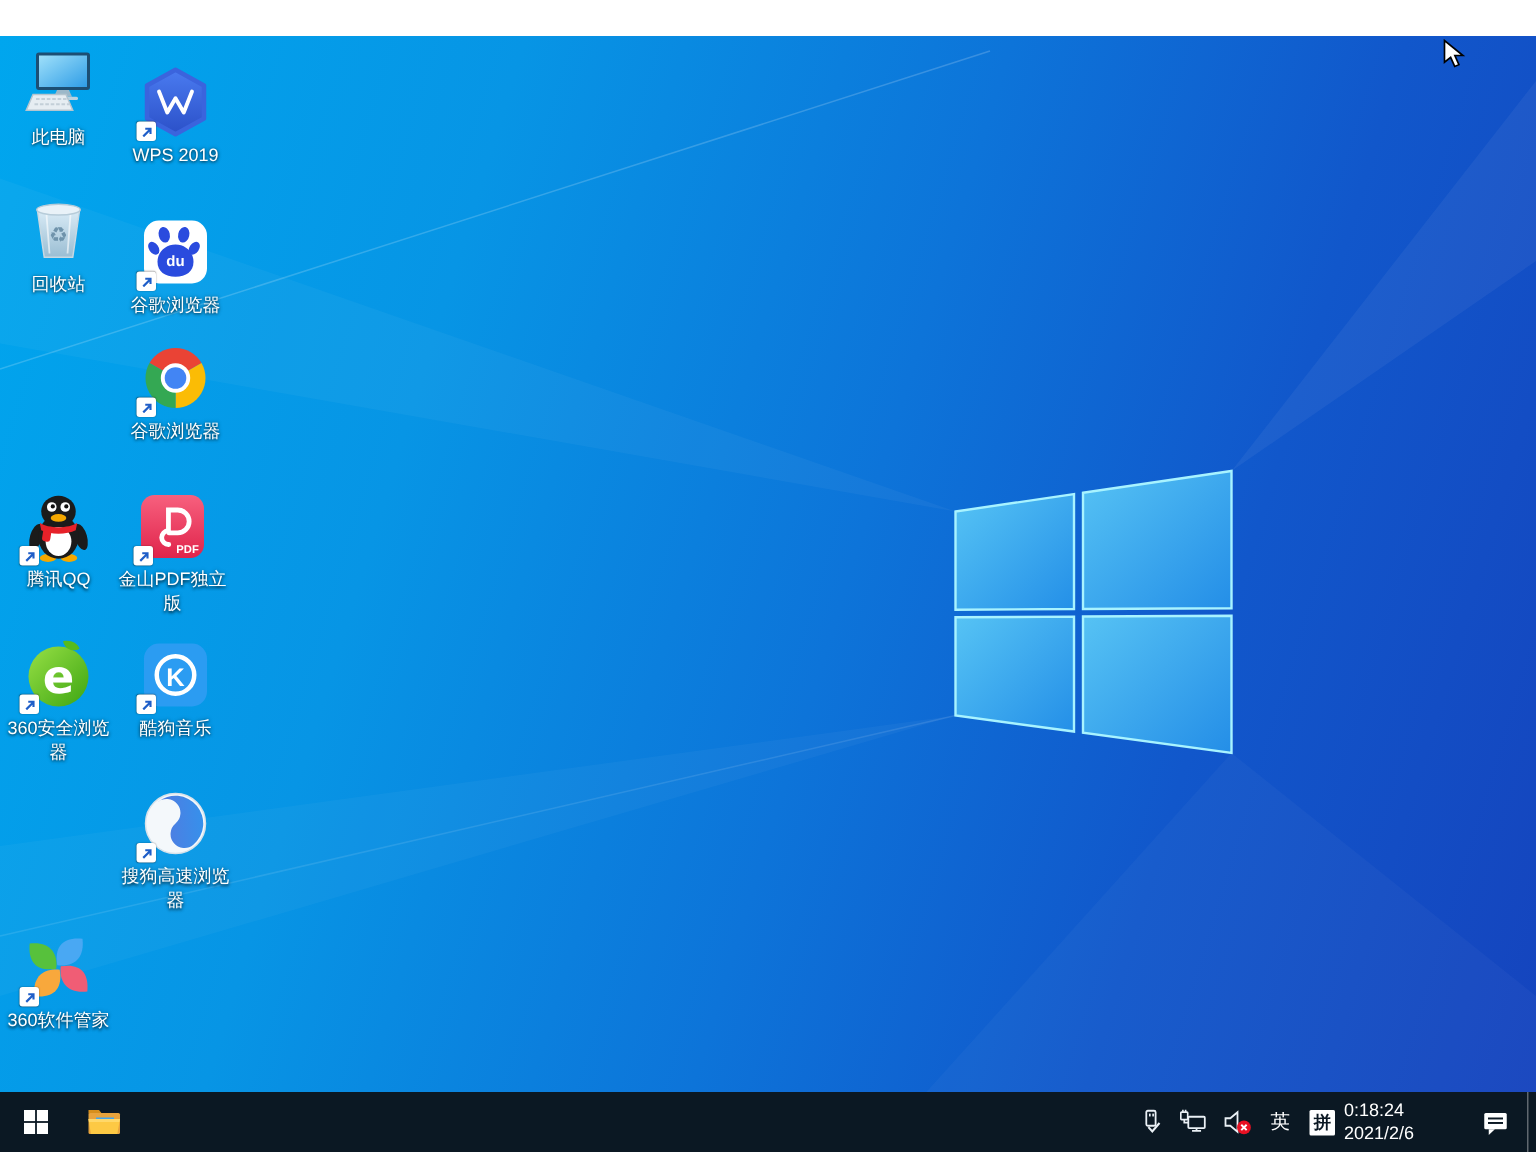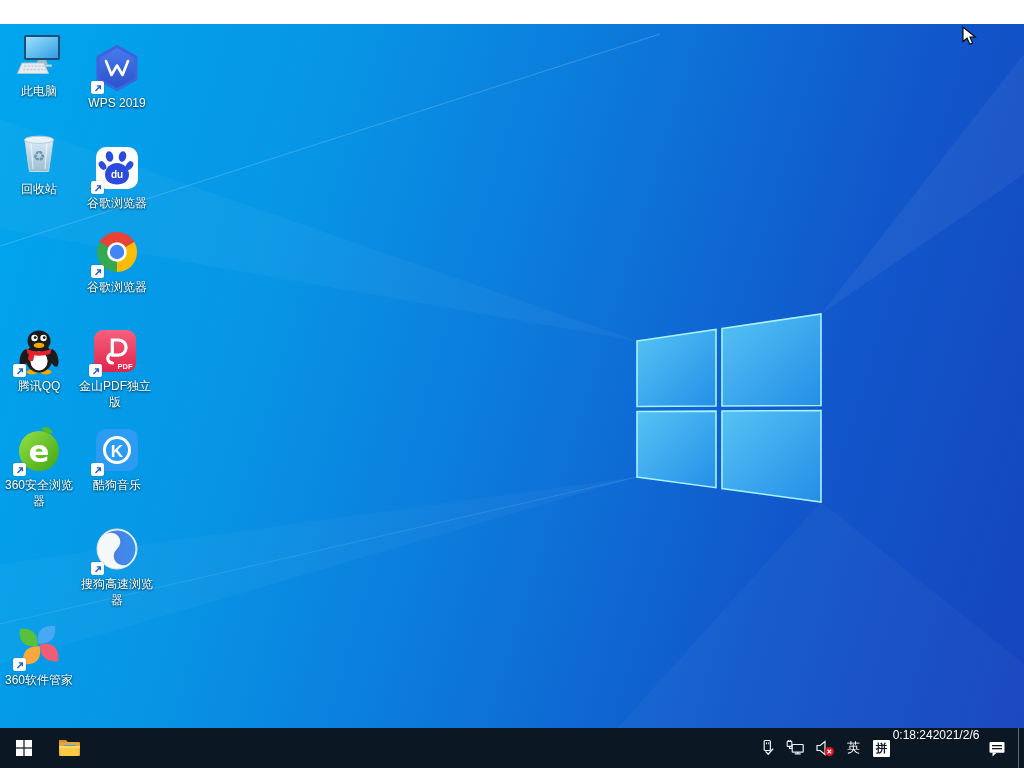--- a/index.html
+++ b/index.html
@@ -48,22 +48,22 @@
   }
   .tray-txt{
     font-size:13px;color:#fff;padding:0 7px;height:40px;display:flex;align-items:center;cursor:pointer;
   }
   .ime-box{
     width:17px;height:17px;background:#fff;border-radius:1px;color:#0b1823;
     font-size:11.5px;font-weight:bold;display:flex;align-items:center;justify-content:center;
     margin:0 6px;cursor:pointer;
   }
   .clock{
-    width:80px;text-align:right;font-size:12px;line-height:15px;color:#fff;
-    height:40px;display:flex;flex-direction:row;justify-content:center;cursor:pointer;
+    width:80px;text-align:left;font-size:12px;line-height:15px;color:#fff;
+    height:40px;display:flex;flex-direction:column;justify-content:center;cursor:pointer;
   }
   #show-desktop{
     width:5px;height:40px;border-left:1px solid rgba(255,255,255,.35);cursor:pointer;
   }
   
   #cursor{position:absolute;left:962px;top:2px;z-index:99;pointer-events:none;}
 </style>
 </head>
 <body>
 

